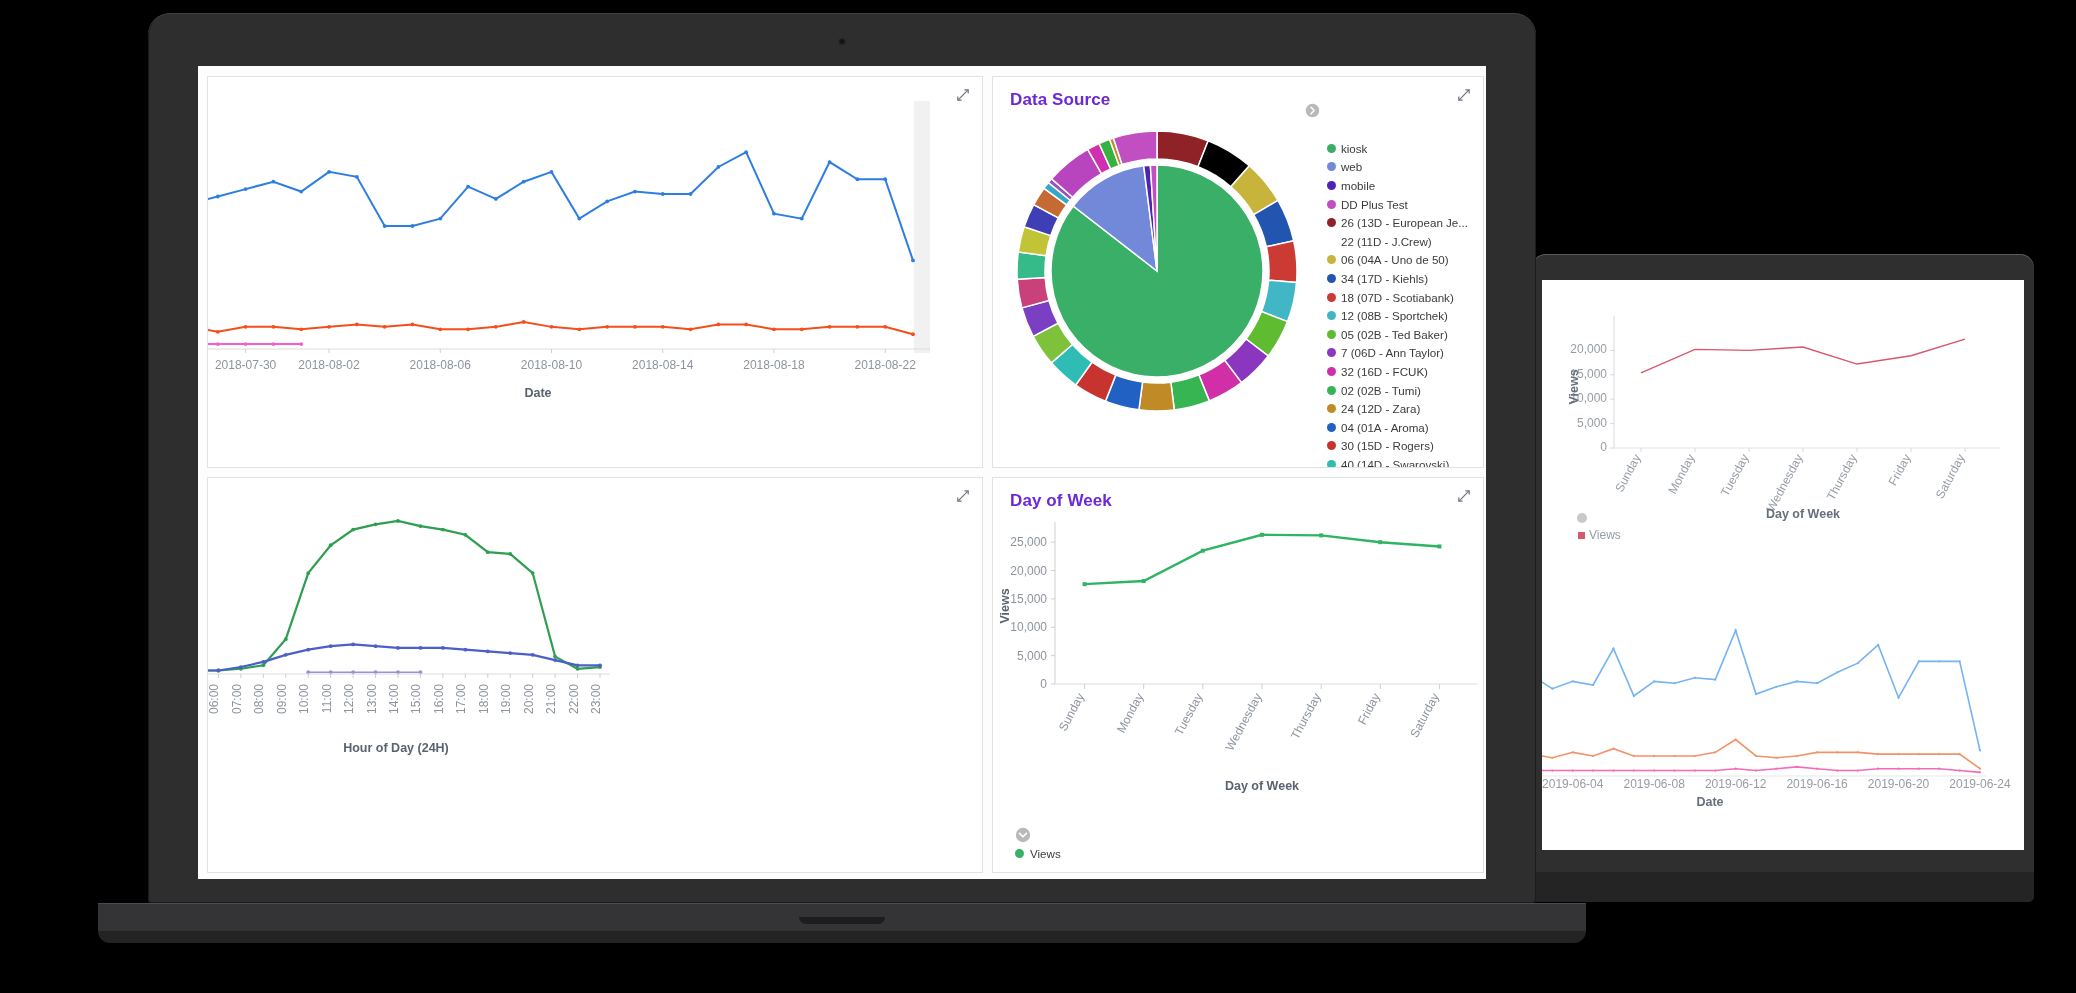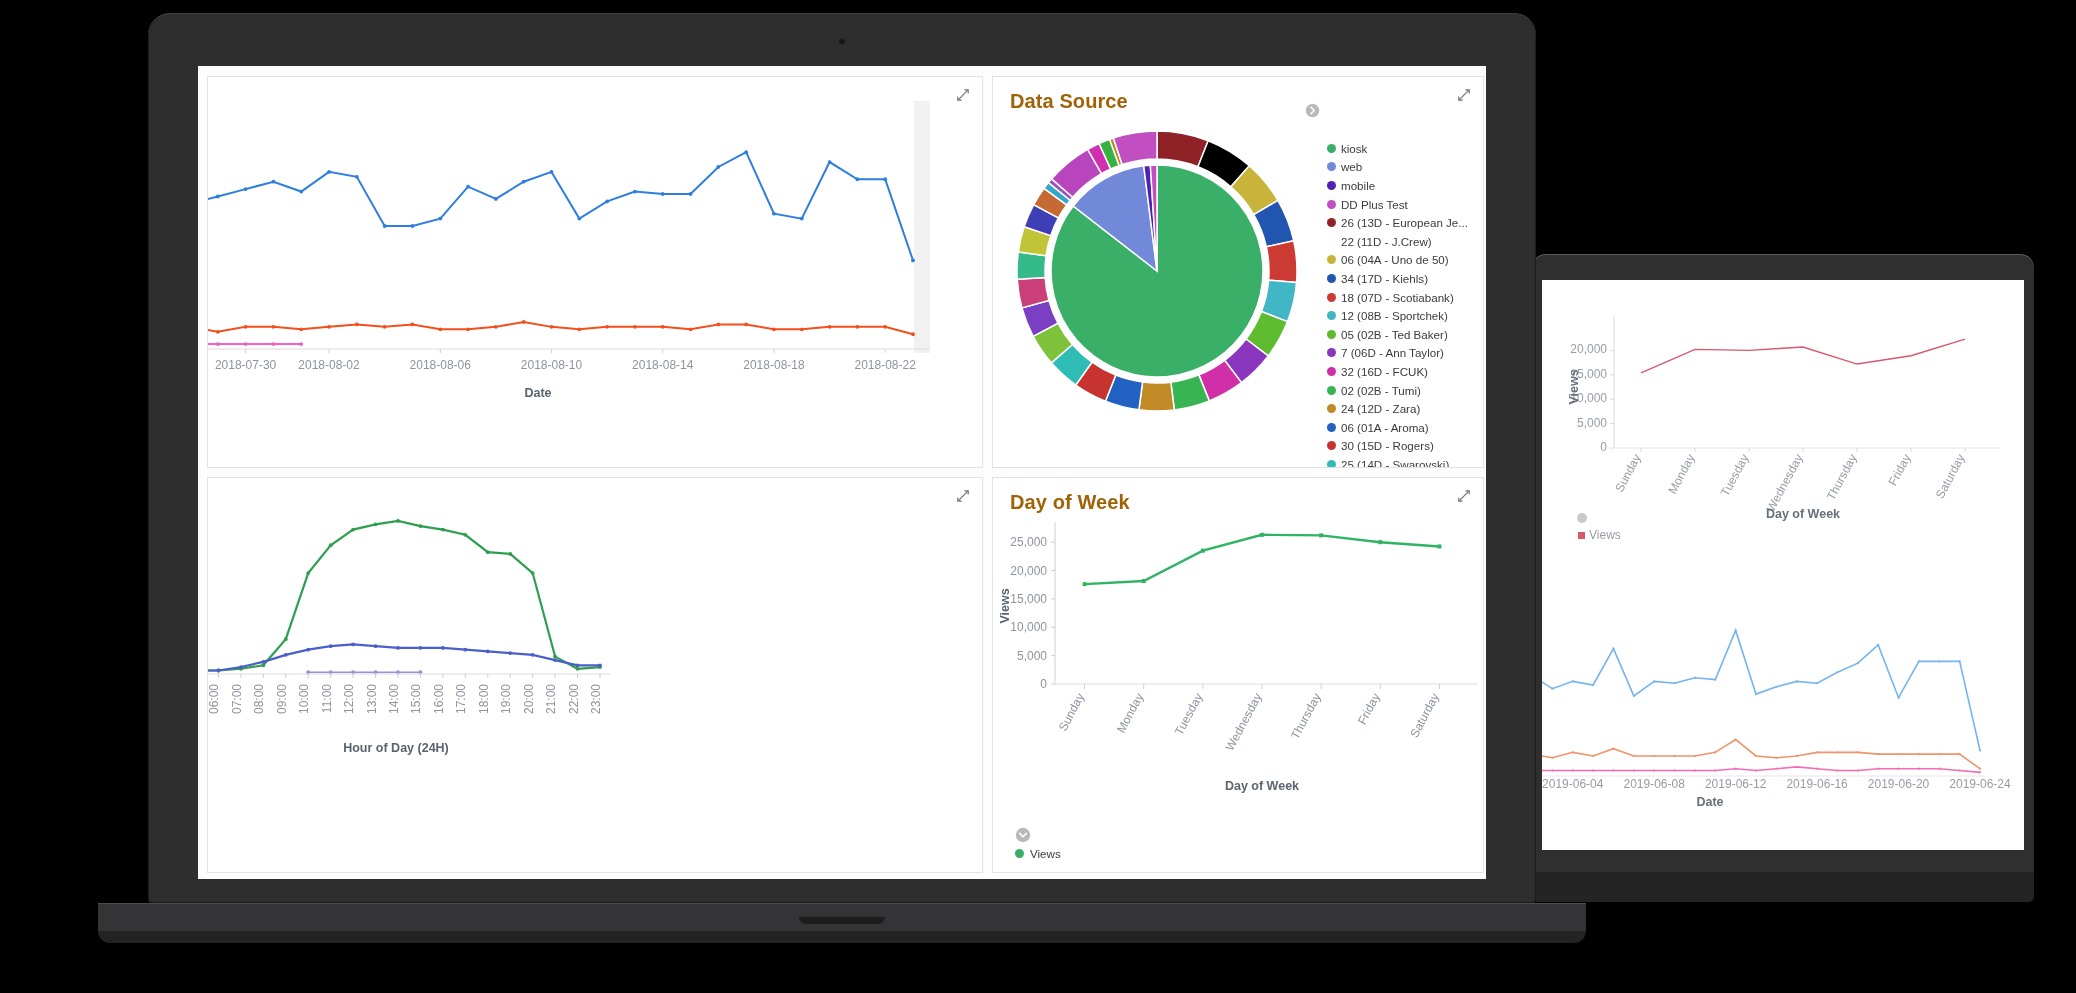--- a/index.html
+++ b/index.html
@@ -67,21 +67,21 @@
     grid-template-columns: 776px 492px;
     grid-template-rows: 392px 396px;
     gap: 9px;
   }
   .panel {
     background: #fff; border: 1px solid #e2e2e2;
     position: relative; overflow: hidden;
   }
   .panel-title {
     position: absolute; left: 17px; top: 13px;
-    font-size: 20px; font-weight: bold; color: #a16207;
+    font-size: 17px; font-weight: bold; color: #6d28d9;
     letter-spacing: .1px;
   }
   .expand-ico { position: absolute; right: 12px; top: 11px; width: 14px; height: 14px; cursor: pointer; }
 
   
   .axis-title { font-size: 12.5px; font-weight: bold; fill: #5a6370; }
   .tick { font-size: 12px; fill: #8d949e; }
   .tickv { font-size: 12px; fill: #8d949e; }
 
   
@@ -448,29 +448,29 @@
                 <div class="lg-row">
                   <span class="lg-dot" style="background: rgb(54, 181, 82);"></span>
                   <span class="lg-txt">02 (02B - Tumi)</span>
                 </div>
                 <div class="lg-row">
                   <span class="lg-dot" style="background: rgb(192, 138, 38);"></span>
                   <span class="lg-txt">24 (12D - Zara)</span>
                 </div>
                 <div class="lg-row">
                   <span class="lg-dot" style="background: rgb(33, 97, 196);"></span>
-                  <span class="lg-txt">06 (01A - Aroma)</span>
+                  <span class="lg-txt">04 (01A - Aroma)</span>
                 </div>
                 <div class="lg-row">
                   <span class="lg-dot" style="background: rgb(199, 51, 47);"></span>
                   <span class="lg-txt">30 (15D - Rogers)</span>
                 </div>
                 <div class="lg-row">
                   <span class="lg-dot" style="background: rgb(47, 188, 180);"></span>
-                  <span class="lg-txt">25 (14D - Swarovski)</span>
+                  <span class="lg-txt">40 (14D - Swarovski)</span>
                 </div>
               </div>
           </div>
         </div>
 
         <div class="panel">
           <span class="panel-title"></span>
           <span class="expand-ico">
             <svg viewBox="0 0 14 14" width="14" height="14">
               <path d="M8.4 1.8h3.8v3.8" fill="none" stroke="#6c7480" stroke-width="1.2"></path>

